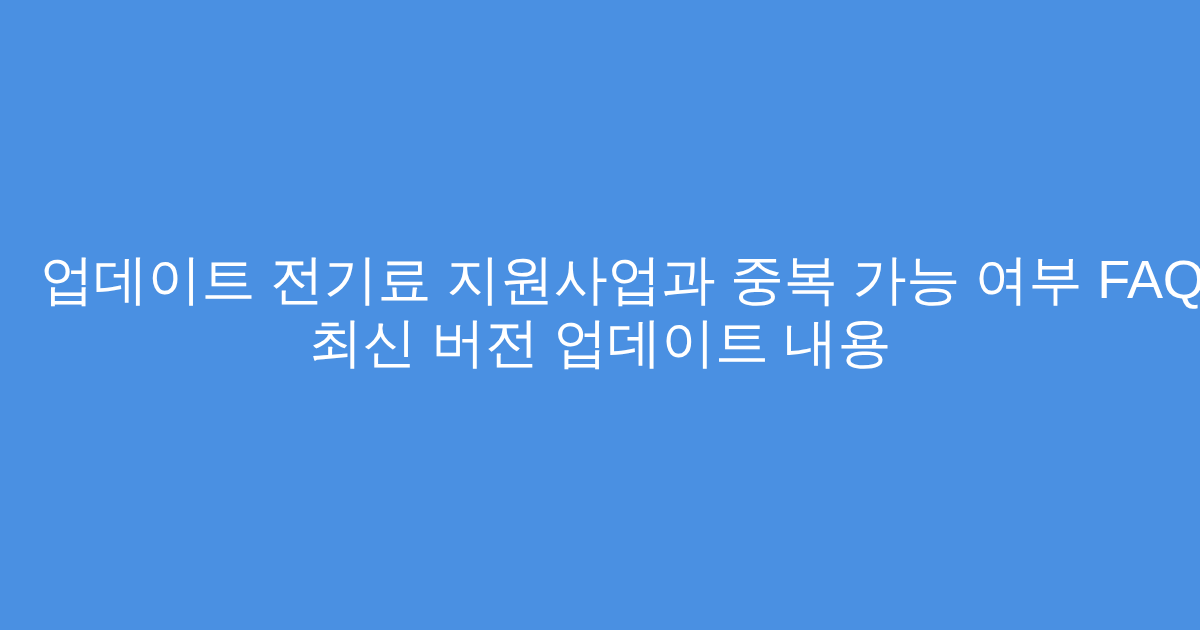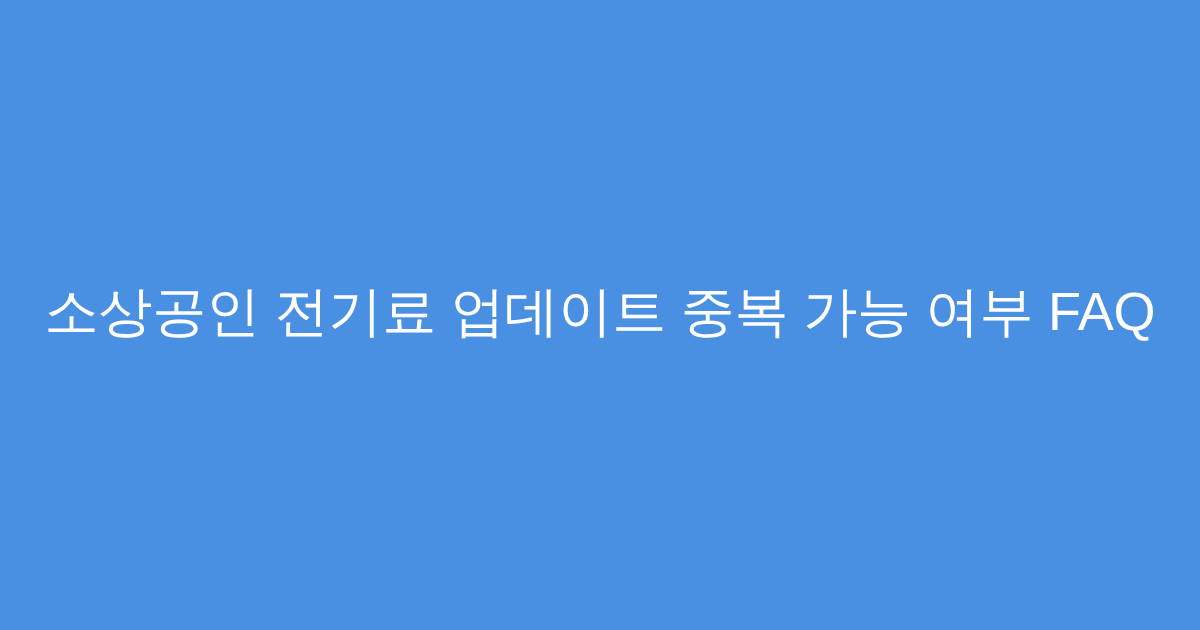--- a/index.html
+++ b/index.html
@@ -51,16 +51,17 @@
     white-space: nowrap;
     -webkit-font-smoothing: antialiased;
   }
 </style>
 </head>
 <body>
 
 <div class="card" style="background: rgb(74, 144, 226);">
 
   <div class="title-block">
-    <span class="title-line" style="color: rgb(255, 255, 255);">소상공인 전기료 업데이트 중복 가능 여부 FAQ</span>
+    <span class="title-line" style="color: rgb(255, 255, 255);">업데이트 전기료 지원사업과 중복 가능 여부 FAQ</span>
+    <span class="title-line" style="color: rgb(255, 255, 255);">최신 버전 업데이트 내용</span>
   </div>
 
 </div>
 
 </body></html>

